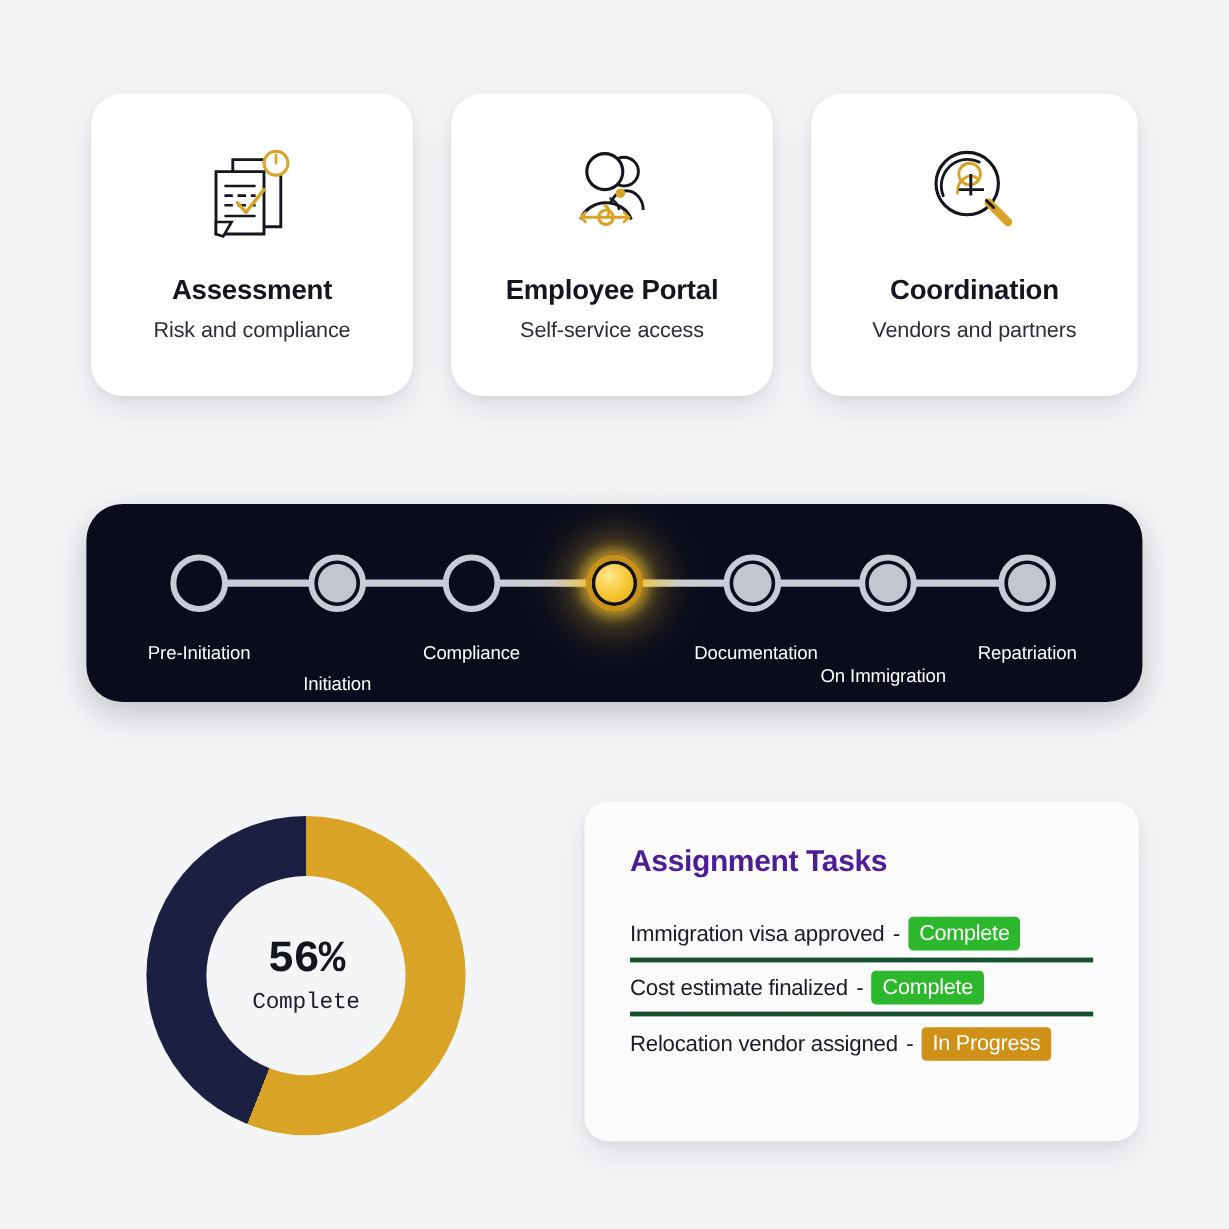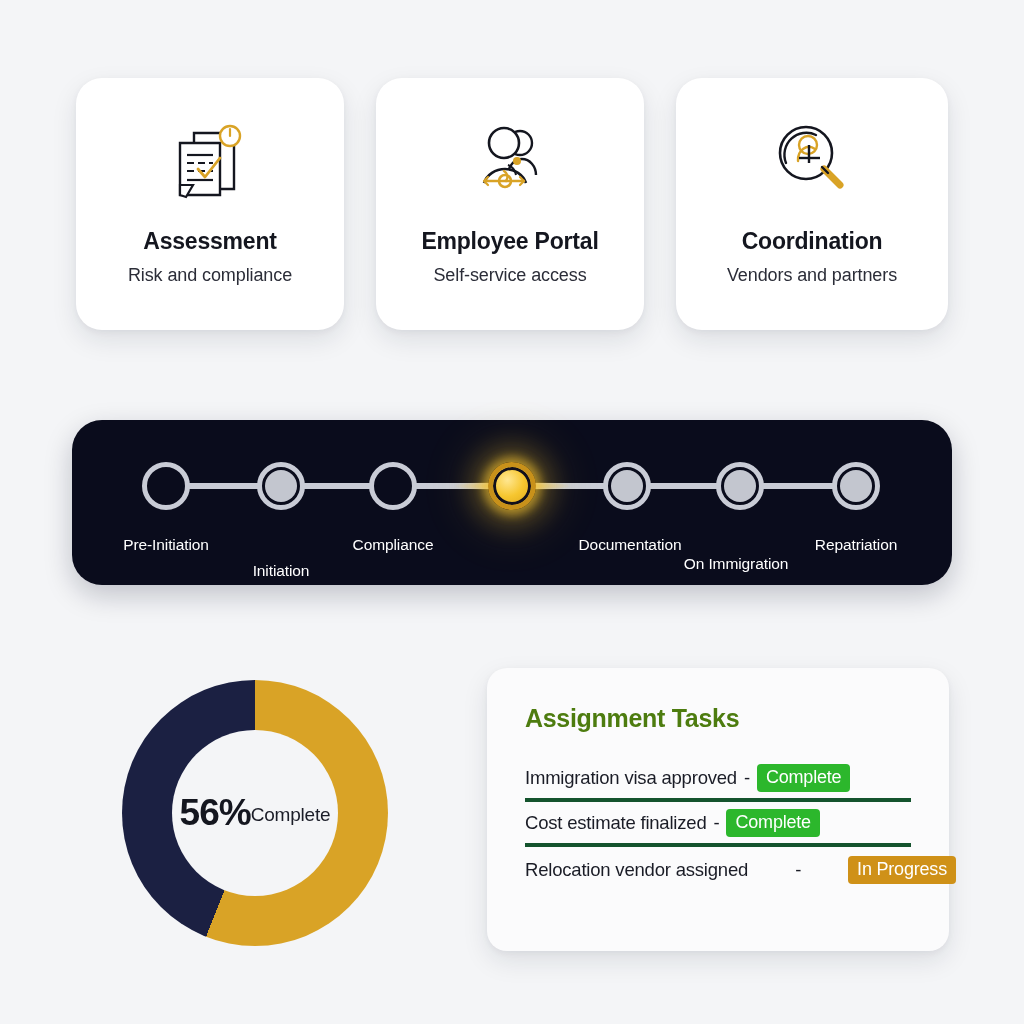--- a/index.html
+++ b/index.html
@@ -159,23 +159,24 @@
   }
   .donut-hole {
     position: absolute;
     left: 50px;
     top: 50px;
     width: 166px;
     height: 166px;
     border-radius: 50%;
     background: #f4f5f7;
     display: flex;
-    flex-direction: row;
+    flex-direction: column;
     align-items: center;
     justify-content: center;
+    font-family: Liberation Mono, monospace;
   }
   .donut-pct {
     font-size: 37px;
     font-weight: bold;
     color: #14161f;
     letter-spacing: -1px;
     line-height: 40px;
   }
   .donut-cap {
     font-size: 19px;
@@ -192,34 +193,34 @@
     width: 462px;
     height: 283px;
     background: #fbfbfc;
     border-radius: 20px;
     box-shadow: 0 10px 26px rgba(20,25,50,0.10), 0 2px 6px rgba(20,25,50,0.05);
     padding: 36px 38px 0 38px;
   }
   .tasks-title {
     font-size: 25px;
     font-weight: bold;
-    color: #4d7c0f;
+    color: #4c1d95;
     letter-spacing: -0.3px;
   }
   .task-list { margin-top: 24px; }
   .task-row {
     display: flex;
     align-items: center;
     height: 45px;
     border-bottom: 4px solid #14532d;
     font-size: 18.5px;
     color: #1a1c26;
     letter-spacing: -0.2px;
   }
-  .task-row:last-child { border-bottom: none; gap: 40px; }
+  .task-row:last-child { border-bottom: none; }
   .task-text { white-space: nowrap; }
   .task-dash { margin: 0 7px; color: #1a1c26; }
   .badge {
     display: inline-block;
     padding: 2px 9px 3px 9px;
     border-radius: 4px;
     color: #ffffff;
     font-size: 18px;
     line-height: 23px;
     letter-spacing: -0.2px;

